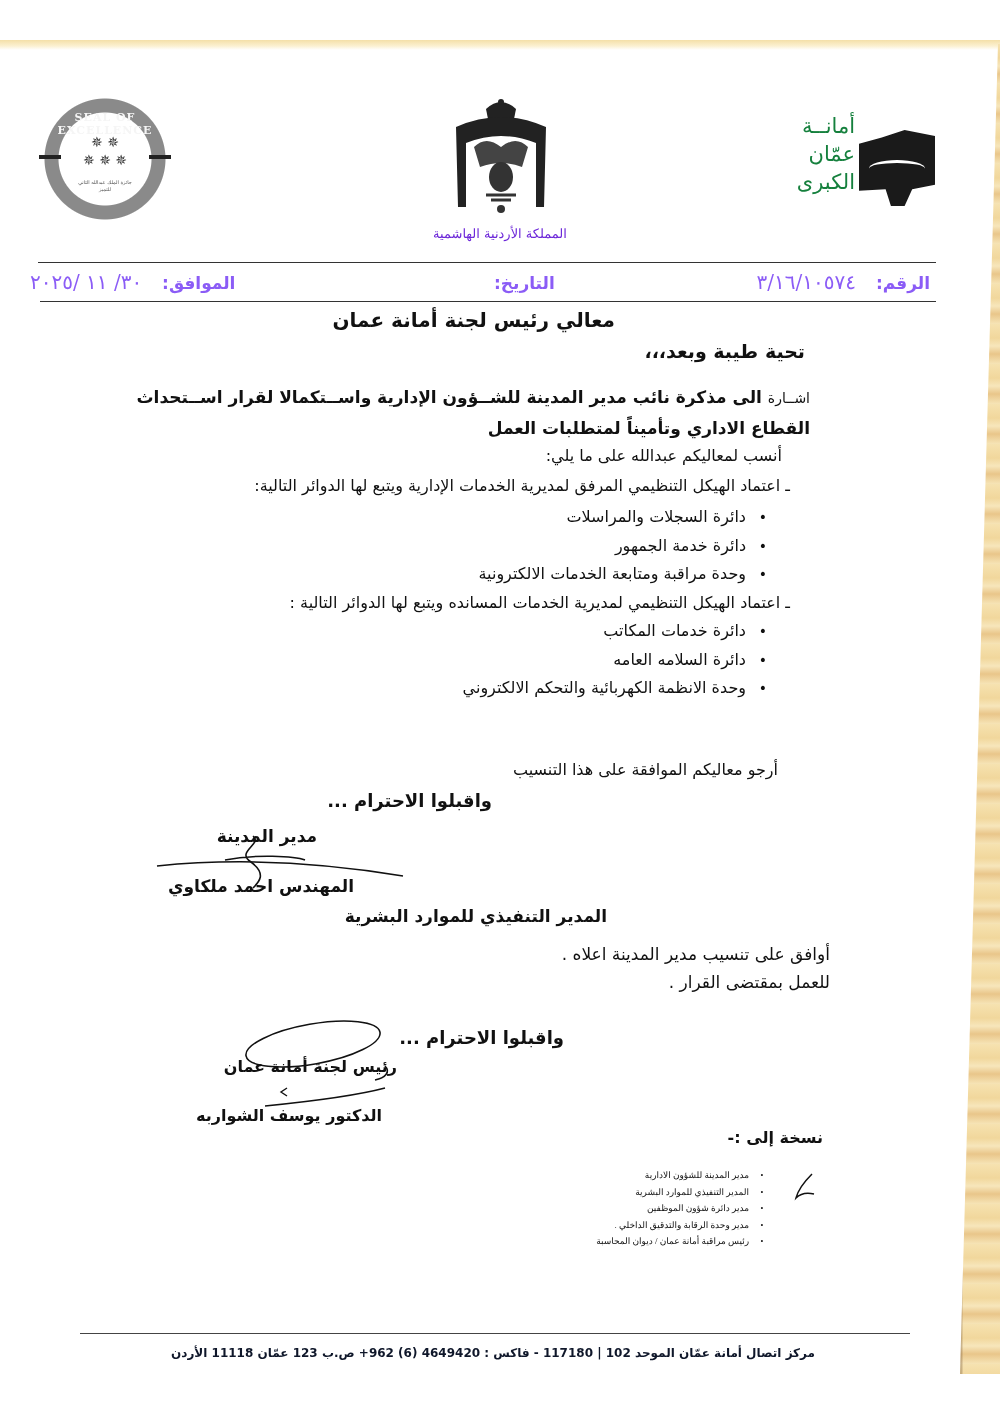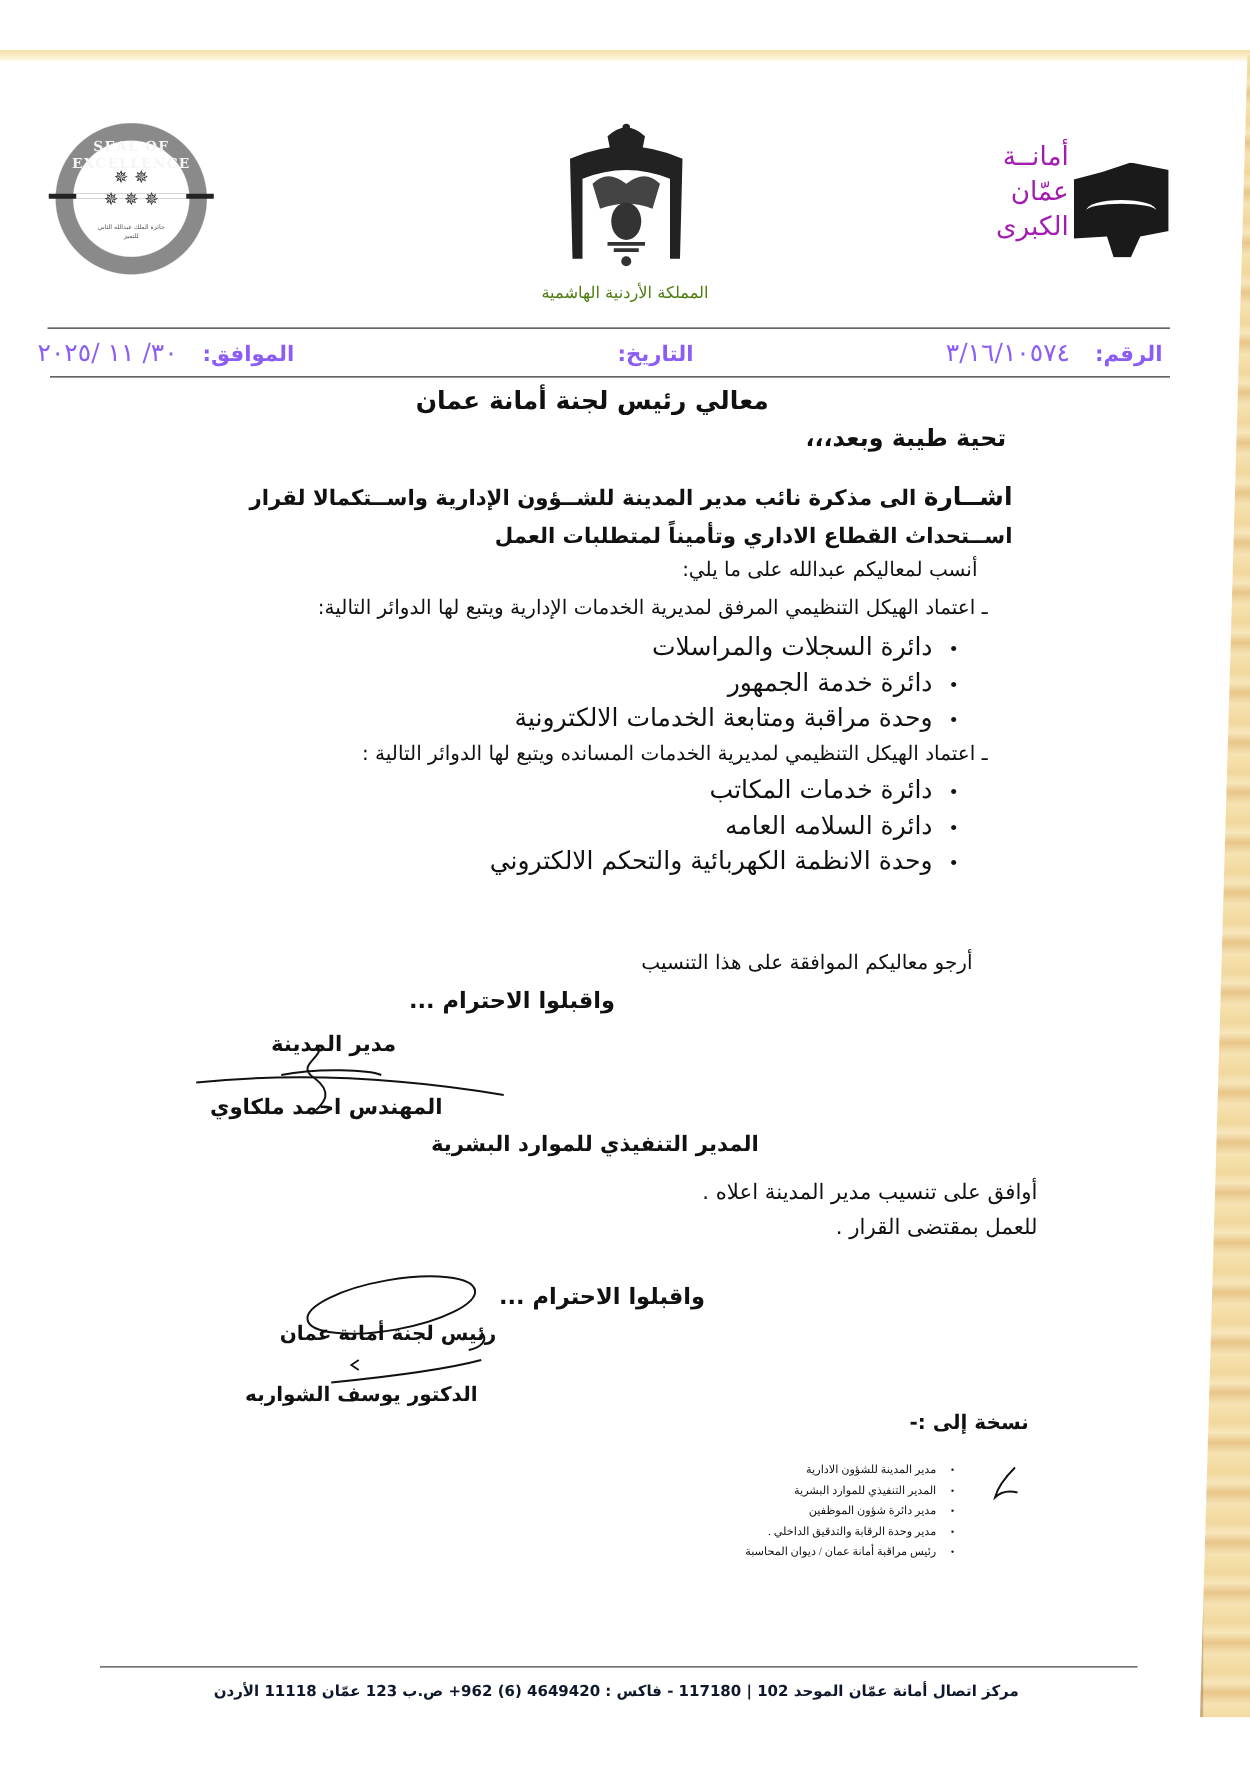--- a/index.html
+++ b/index.html
@@ -35,27 +35,27 @@
       font-family: "DejaVu Serif", serif; font-size: 11px; font-weight: bold; color: #f5f5f5; letter-spacing: 1px;
     }
     .seal-band { position: absolute; left: -4px; top: 58px; width: 132px; height: 4px; background: #222; }
     .seal-band::after { content:""; position:absolute; left:22px; top:0; width:88px; height:4px; background:#fff; }
     .seal-stars { position: absolute; left: 0; top: 36px; width: 124px; text-align: center; font-size: 14px; color: #333; line-height: 18px; }
     .seal-sub { position:absolute; left:30px; top:82px; width:64px; font-size:5px; color:#555; text-align:center; line-height:7px; }
 
     .emblem { position: absolute; left: 446px; top: 97px; width: 110px; height: 120px; }
     .emblem-caption {
       position: absolute; left: 420px; top: 226px; width: 160px; text-align: center;
-      font-family: "DejaVu Serif", serif; font-size: 13px; color: #4d7c0f; direction: rtl;
+      font-family: "DejaVu Serif", serif; font-size: 13px; color: #6d28d9; direction: rtl;
     }
 
     .gam-logo { position: absolute; left: 785px; top: 112px; width: 160px; height: 100px; }
     .gam-text {
       position: absolute; left: 0; top: 0; width: 70px; direction: rtl; text-align: right;
-      font-family: Liberation Sans, sans-serif; font-size: 21px; line-height: 28px; color: #a21caf;
+      font-family: Liberation Serif, serif; font-size: 21px; line-height: 28px; color: #15803d;
     }
     .gam-mark {
       position: absolute; left: 74px; top: 18px; width: 76px; height: 76px; background: #1a1a1a;
       clip-path: polygon(0 18%, 30% 10%, 60% 0, 100% 8%, 100% 72%, 70% 78%, 60% 100%, 42% 100%, 35% 78%, 0 80%);
     }
     .gam-mark::after {
       content:""; position:absolute; left: 10px; top: 30px; width: 56px; height: 14px;
       border-top: 3px solid #fff; border-radius: 50% 50% 0 0;
     }
 
@@ -67,27 +67,27 @@
     .meta .label { font-weight: bold; }
     .meta .hand { font-family: "DejaVu Serif", serif; font-weight: normal; font-size: 20px; margin-right: 14px; letter-spacing: 2px; }
     .meta.ref { right: 70px; }
     .meta.date { left: 480px; }
     .meta.hijri { left: 30px; }
 
     .rtl { direction: rtl; text-align: right; position: absolute; }
     .recipient { right: 385px; top: 308px; font-size: 20px; font-weight: bold; }
     .greeting { right: 195px; top: 340px; font-size: 19px; font-weight: bold; }
     .para { right: 190px; top: 382px; width: 680px; font-size: 17px; line-height: 30px; font-weight: 600; }
-    .para .lead { font-size: 20px; font-weight: bold; }
+    .para .lead { font-size: 14px; font-weight: normal; }
     .line { font-size: 16px; }
     .propose { right: 218px; top: 446px; }
     .item-head { right: 210px; font-size: 16px; }
     .ih1 { top: 476px; }
     .ih2 { top: 593px; }
-    ul.deps { list-style: none; margin: 0; padding: 0; position: absolute; right: 220px; direction: rtl; text-align: right; font-size: 20px; }
+    ul.deps { list-style: none; margin: 0; padding: 0; position: absolute; right: 220px; direction: rtl; text-align: right; font-size: 16px; }
     ul.deps li { height: 28.5px; line-height: 28.5px; }
     ul.deps li::before { content: "•"; display: inline-block; width: 34px; text-align: center; font-size: 14px; }
     .deps1 { top: 503px; }
     .deps2 { top: 617px; }
     .ask { right: 222px; top: 760px; font-size: 16px; }
 
     .closing1 { right: 508px; top: 790px; font-size: 18px; font-weight: bold; }
     .sig1-title { right: 683px; top: 826px; font-size: 17px; font-weight: bold; }
     .sig1-name { right: 646px; top: 876px; font-size: 17px; font-weight: bold; }
     .hr-exec { right: 393px; top: 906px; font-size: 17px; font-weight: bold; }

